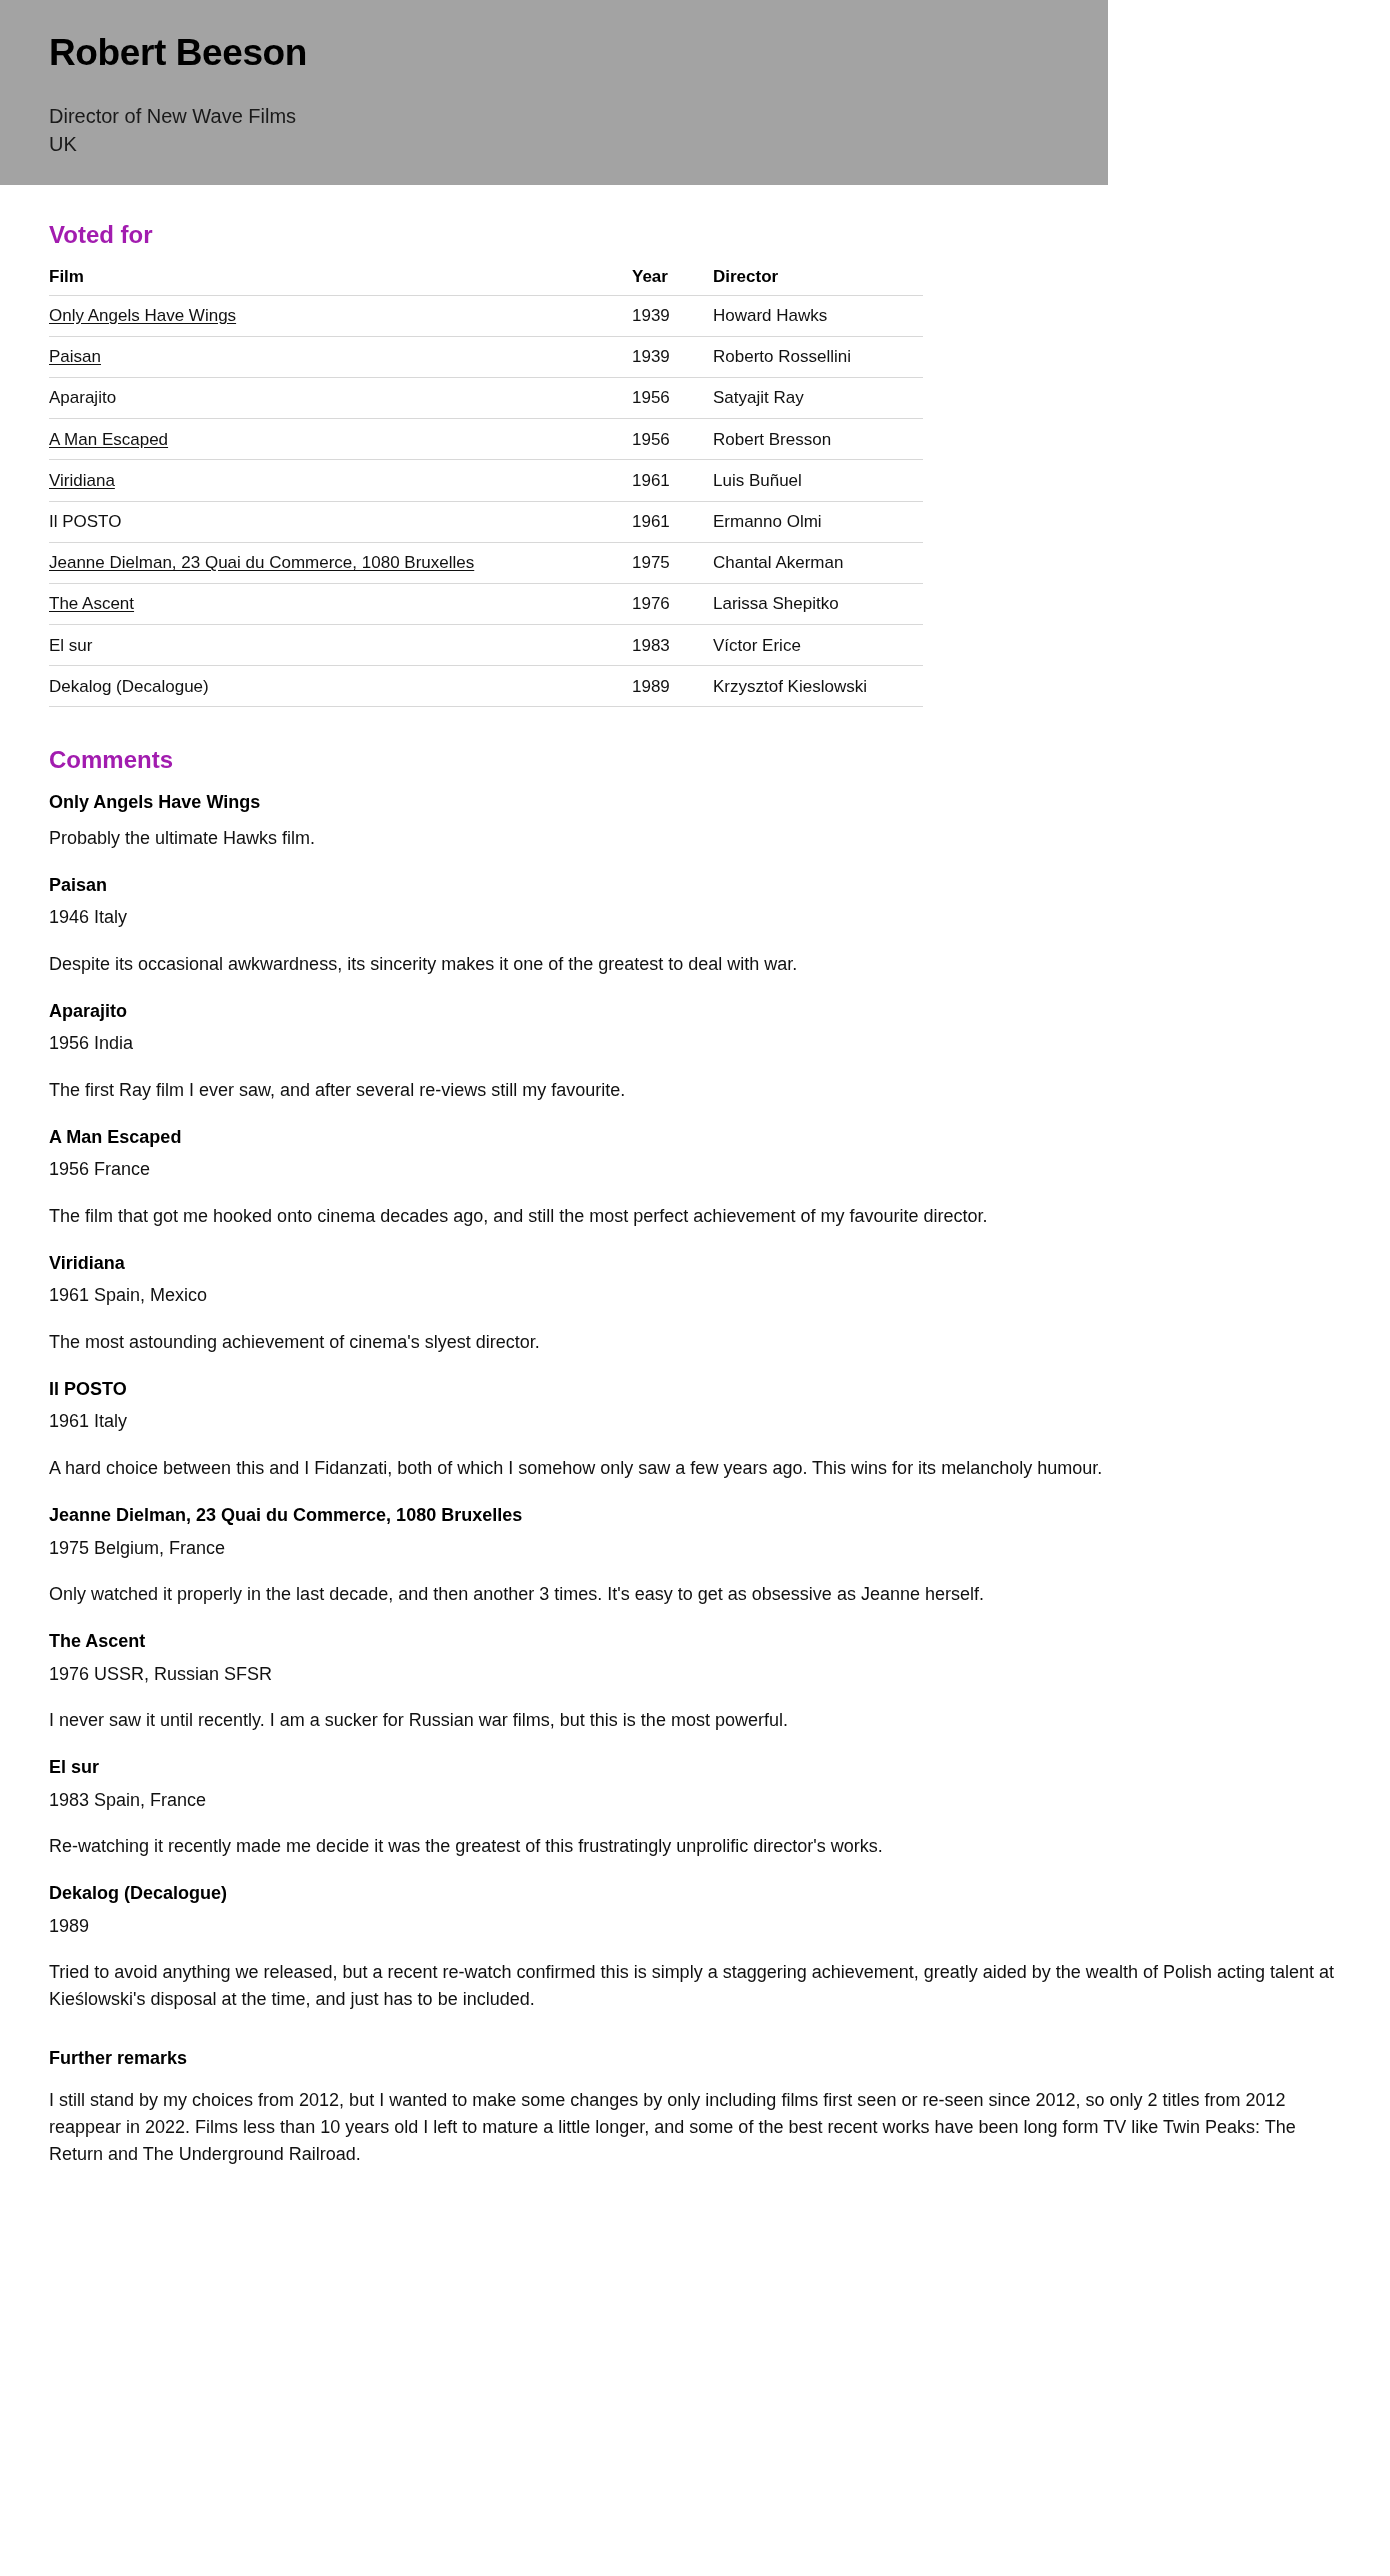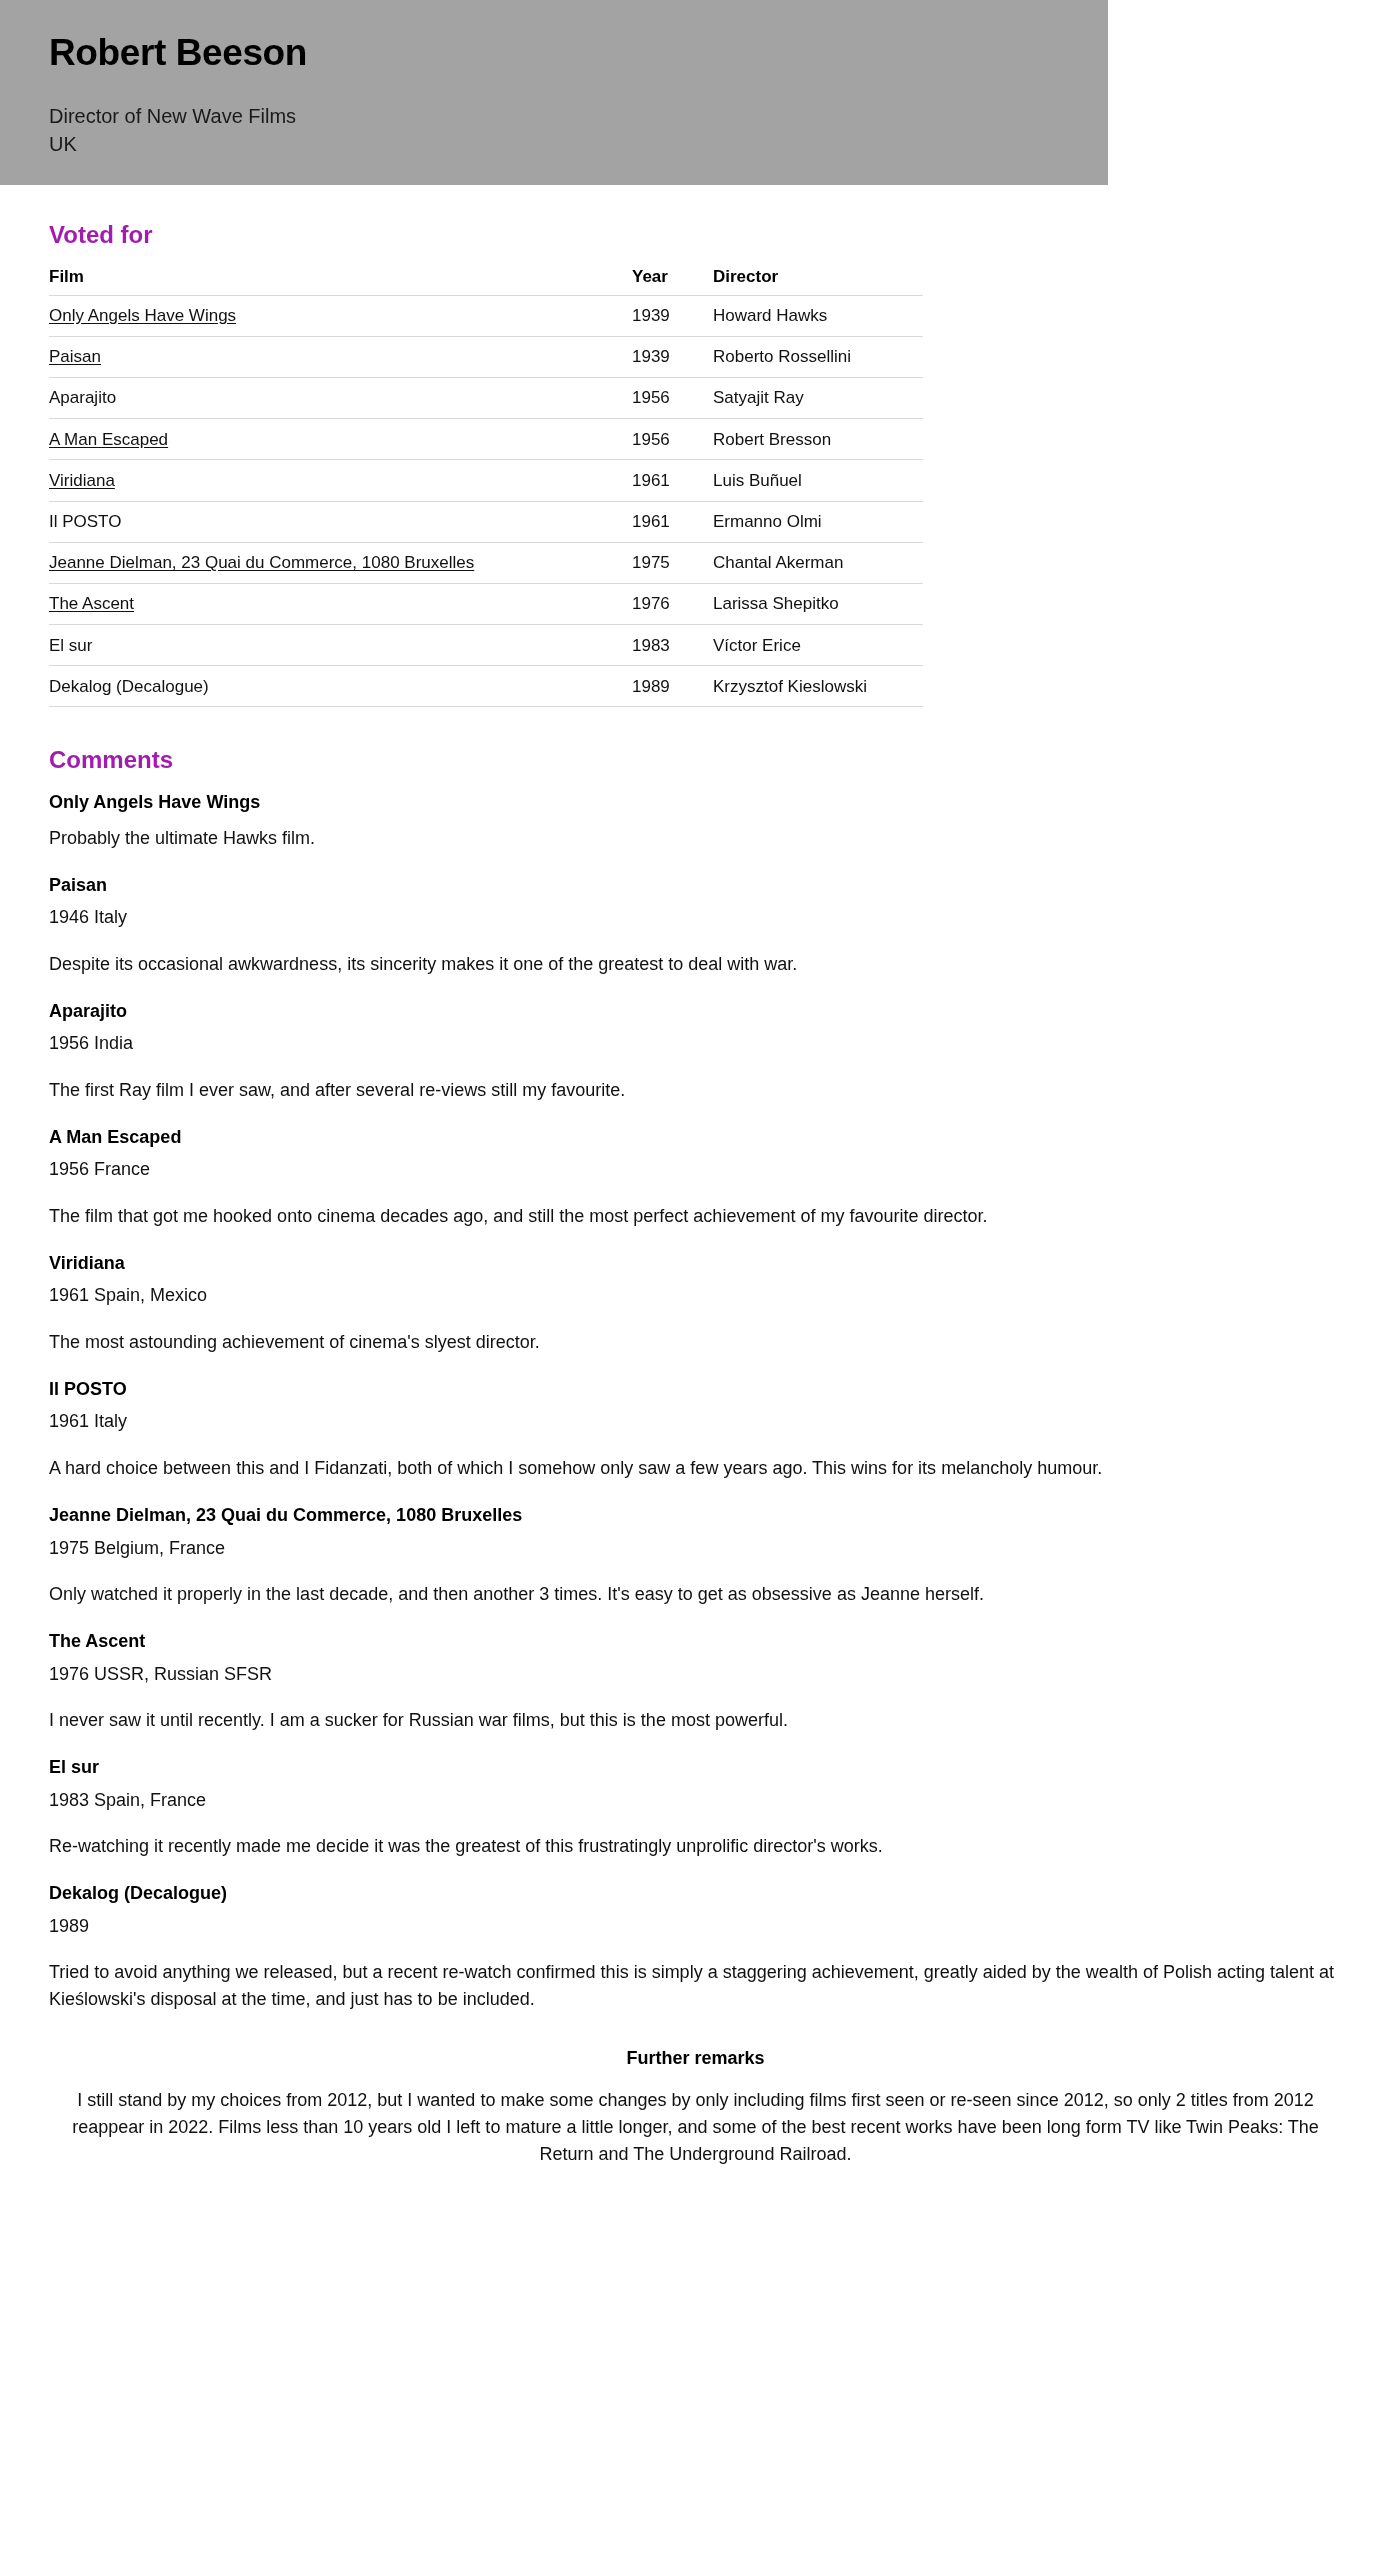--- a/index.html
+++ b/index.html
@@ -108,21 +108,20 @@
   }
   .comment-text {
     font-size: 18px;
     line-height: 1.45;
     margin: 0;
     color: #111;
     max-width: 1294px;
   }
   .further {
     margin-top: 36px;
-    text-align: center;
   }
   .further-title {
     font-size: 18px;
     font-weight: bold;
     margin: 0 0 18px 0;
     color: #000;
   }
   .further-text {
     font-size: 18px;
     line-height: 1.5;

